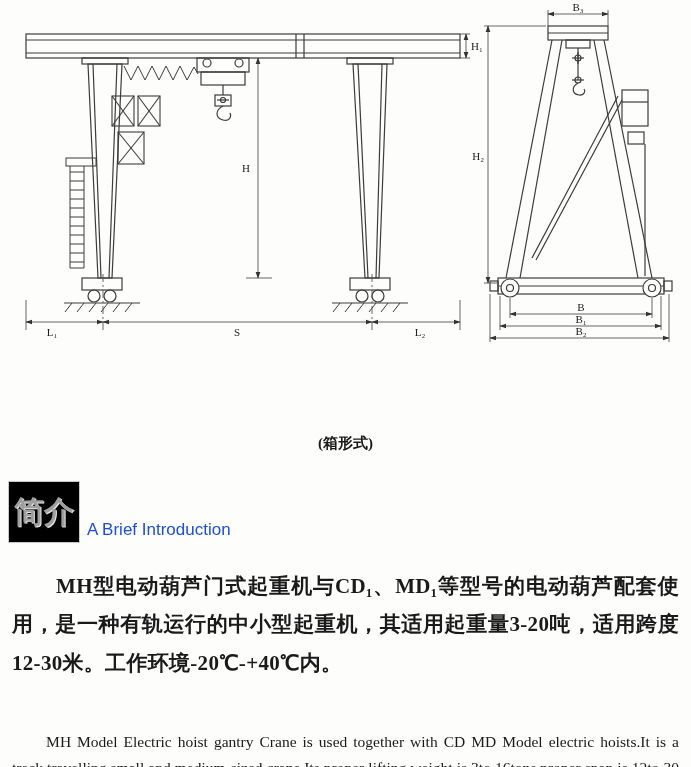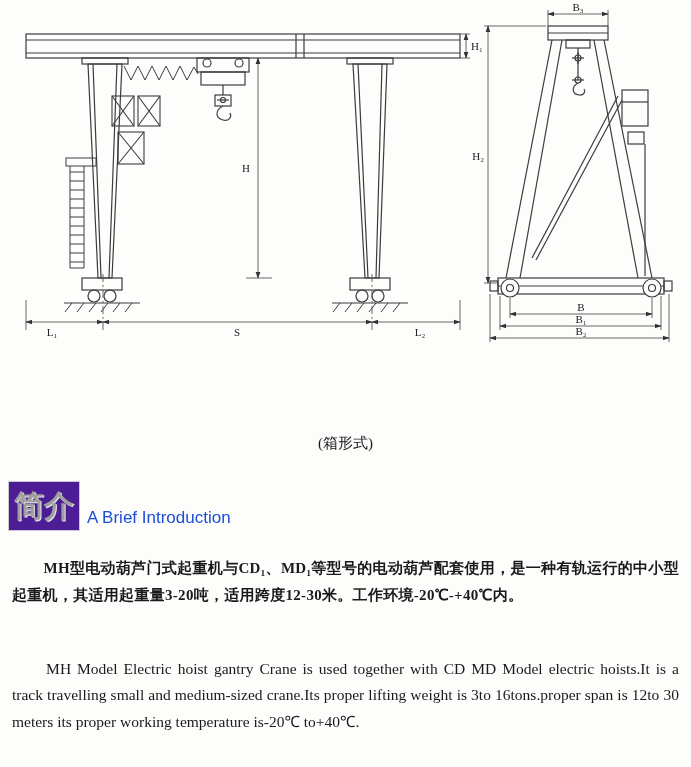--- a/index.html
+++ b/index.html
@@ -14,49 +14,49 @@
   .drawing-wrap{width:691px;height:430px;}
   svg text{
     font-family:"Liberation Serif", serif;
     font-size:11px;
     fill:#222;
     stroke:none;
   }
   .caption{
     text-align:center;
     font-size:15px;
-    font-weight:normal;
+    font-weight:bold;
     margin-top:4px;
   }
   .section-header{
     display:flex;
     align-items:flex-end;
     gap:7px;
     margin:28px 0 0 8px;
   }
   .zh-stamp{
     display:inline-block;
     font-size:30px;
     font-weight:bold;
     line-height:1.05;
     color:#9f9f9f;
     text-shadow:1px 1px 0 #e6e6e6;
     border:1px solid #c9c9c9;
-    padding:8px 5px;
-    background:#4c1d95;
+    padding:14px 5px;
+    background:#000000;
   }
   .en-heading{
     font-family:"Liberation Sans", sans-serif;
     font-size:17px;
     color:#1d4ed8;
     padding-bottom:3px;
   }
   .zh-intro{
     margin:24px 12px 0 12px;
-    font-size:15px;
+    font-size:21px;
     font-weight:bold;
     line-height:1.85;
     text-align:justify;
     letter-spacing:0.3px;
   }
   .zh-intro p{margin:0;text-indent:2.1em;}
   .en-intro{
     margin:46px 12px 0 12px;
     font-size:15.5px;
     line-height:1.7;

